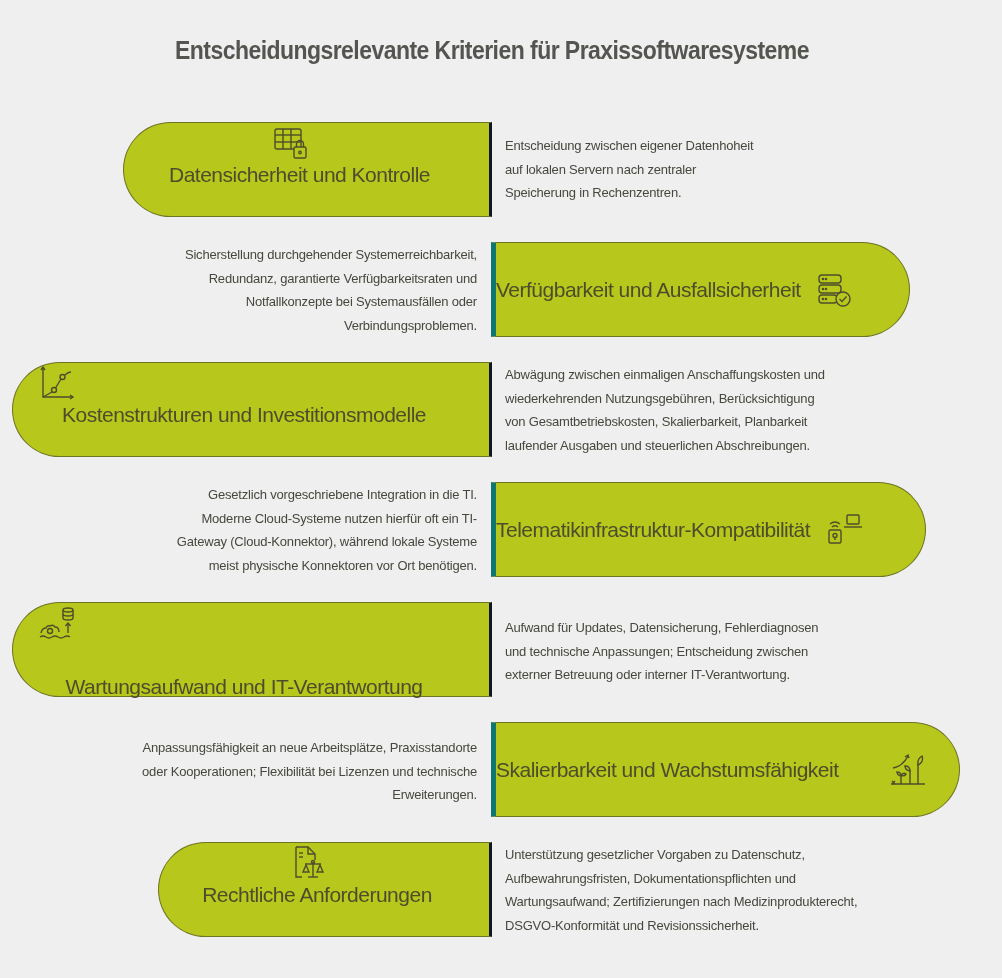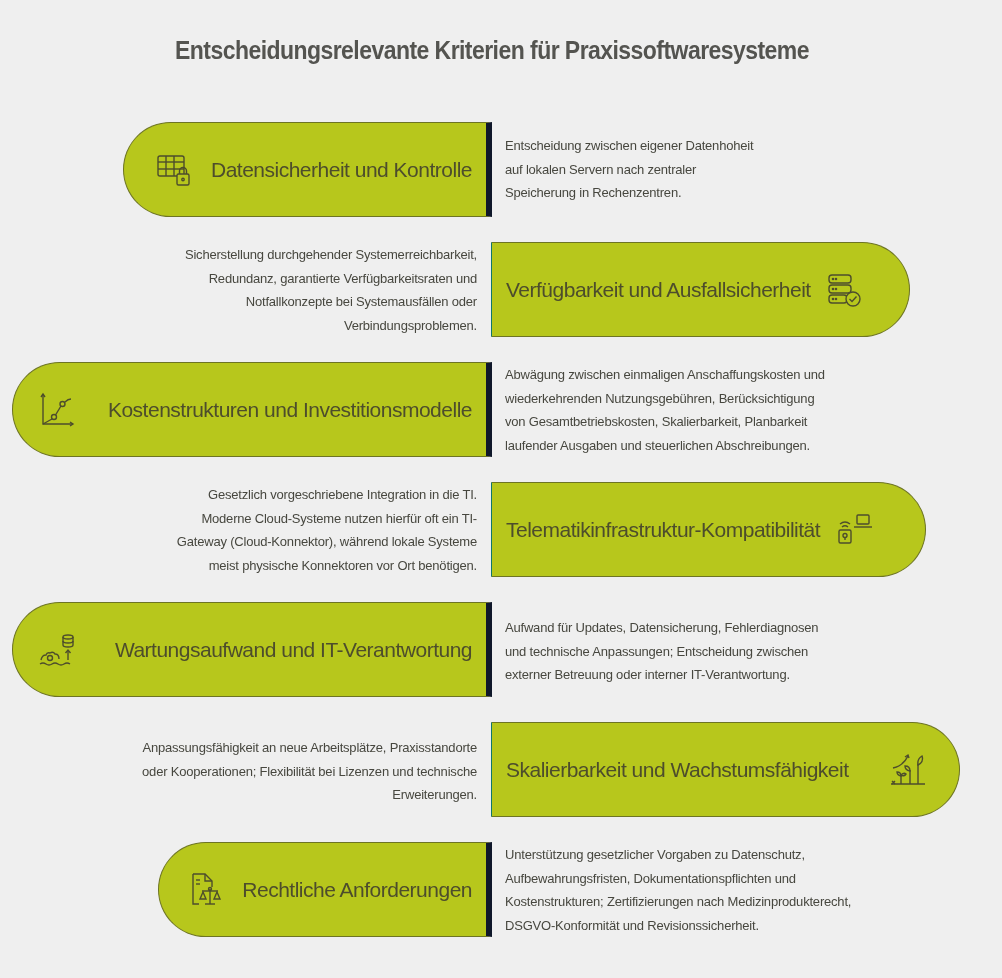--- a/index.html
+++ b/index.html
@@ -10,22 +10,22 @@
   .title {
     position:absolute; left:0; top:36px; width:984px; text-align:center;
     font-size:25px; font-weight:bold; color:#545450; letter-spacing:-0.6px;
     transform:scaleX(0.92); transform-origin:center;
   }
   .pill {
     position:absolute; height:95px; background:#b7c71c;
     border:1.5px solid #6d7424; box-sizing:border-box;
     display:flex; align-items:center;
   }
-  .pill.left { border-radius:48px 0 0 48px; border-right:6px solid #0f172a; justify-content:flex-end; padding-right:14px; }
-  .pill.right { border-radius:0 48px 48px 0; border-left:1px solid #0f766e; justify-content:flex-start; padding-left:14px; }
+  .pill.left { border-radius:48px 0 0 48px; border-right:3px solid #0f172a; justify-content:flex-start; padding-right:14px;flex-direction:column; }
+  .pill.right { border-radius:0 48px 48px 0; border-left:5px solid #0f766e; justify-content:flex-start; }
   .pill .label {
     font-size:21px; color:#4d4d2c; white-space:nowrap; letter-spacing:-0.5px;
   }
   .pill.left .icon { margin-right:16px; }
   .pill.right .icon { margin-left:14px; }
   .icon { width:40px; height:40px; display:inline-flex; align-items:center; justify-content:center; flex:none; }
   .icon svg { width:40px; height:40px; }
   .desc {
     position:absolute; font-size:13px; line-height:23.5px; color:#47473f; letter-spacing:-0.2px;
   }
@@ -185,15 +185,15 @@
       <path d="M14 29 l3 -7 l3 7 z"></path>
       <path d="M28 29 l3 -7 l3 7 z"></path>
       <line x1="19" y1="34" x2="29" y2="34"></line>
     </svg>
   </span>
   <span class="label">Rechtliche Anforderungen</span>
 </div>
 <div class="desc right-side" style="top:843px;">
   <div>Unterstützung gesetzlicher Vorgaben zu Datenschutz,</div>
   <div>Aufbewahrungsfristen, Dokumentationspflichten und</div>
-  <div>Kostenstrukturen; Zertifizierungen nach Medizinprodukterecht,</div>
+  <div>Wartungsaufwand; Zertifizierungen nach Medizinprodukterecht,</div>
   <div>DSGVO-Konformität und Revisionssicherheit.</div>
 </div>
 
 </body></html>

